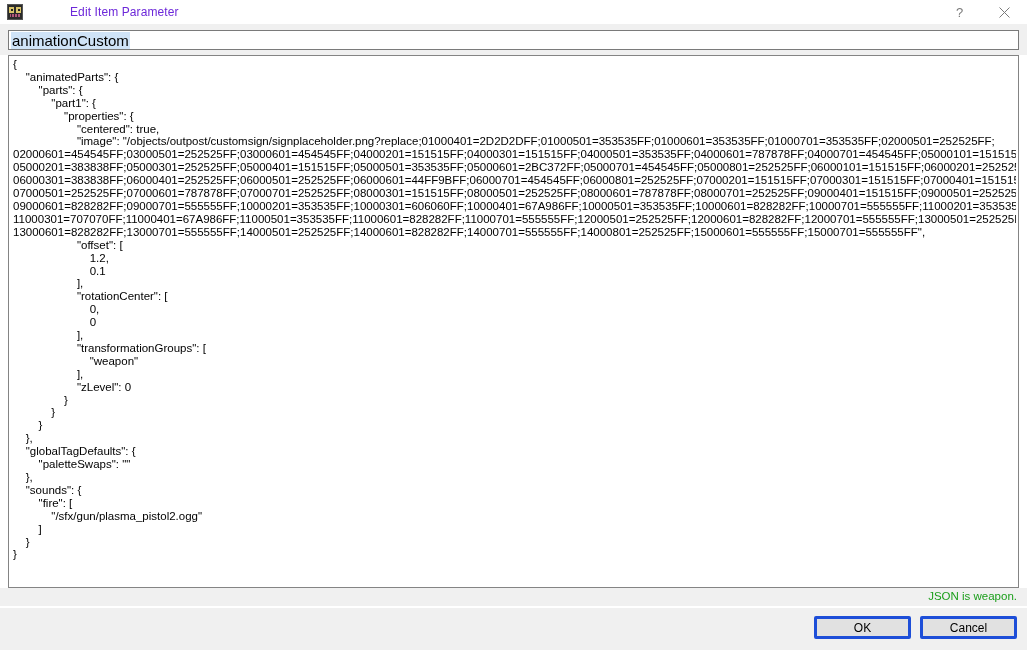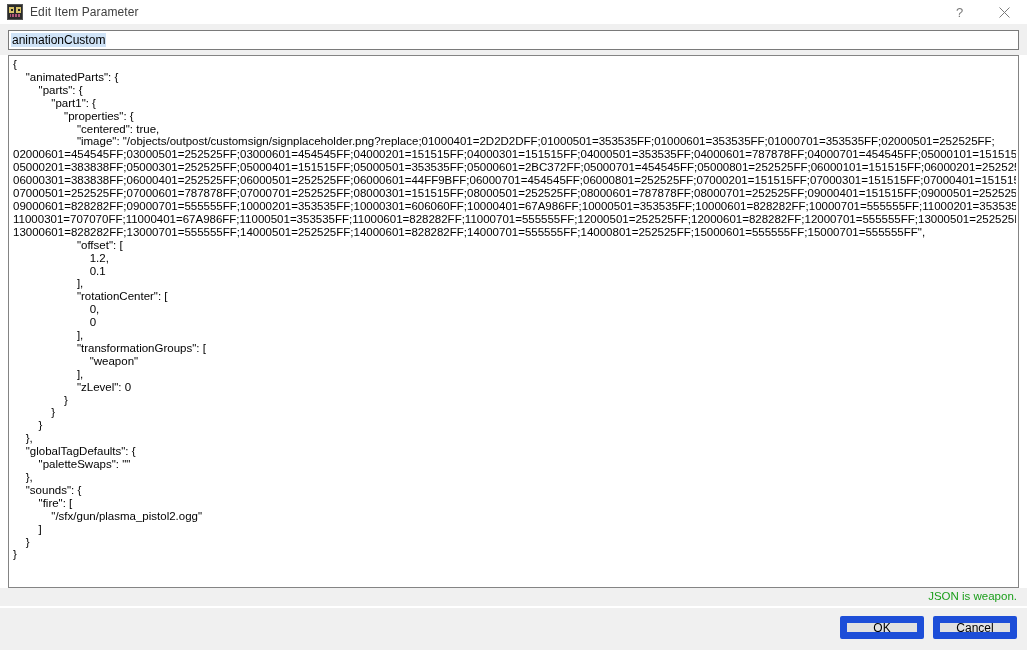--- a/index.html
+++ b/index.html
@@ -35,23 +35,24 @@
     position: relative;
     background: #2b2b2b;
     border: 1px solid #555;
     box-sizing: border-box;
   }
   .titlebar-icon .px {
     position: absolute;
   }
   .titlebar-title {
     font-size: 12px;
-    color: #404040;
+    color: #6d28d9;
     white-space: nowrap;
     letter-spacing: 0.1px;
+    margin-left: 40px;
   }
   .titlebar-buttons {
     position: absolute;
     right: 0;
     top: 0;
     height: 24px;
     display: flex;
     align-items: center;
   }
   .tb-btn {
@@ -76,21 +77,21 @@
     height: 20px;
     background: #ffffff;
     border: 1px solid #7a7a7a;
     display: flex;
     align-items: center;
     padding: 0 2px;
     box-sizing: border-box;
   }
   .namefield .val {
     font-family: "Liberation Sans", sans-serif;
-    font-size: 12px;
+    font-size: 15px;
     background: #cfe3f7;
     color: #000;
     padding: 0 1px;
     white-space: pre;
   }
 
   
   .editor-wrap {
     margin: 0 8px;
     height: 533px;
@@ -137,24 +138,24 @@
     height: 42px;
     background: #f0f0f0;
     display: flex;
     align-items: flex-start;
     justify-content: flex-end;
     padding-right: 10px;
     padding-top: 8px;
     box-sizing: border-box;
   }
   .btn {
-    width: 84px;
+    width: 97px;
     height: 23px;
     background: #e1e1e1;
-    border: 7px solid #1d4ed8;
+    border: 3px solid #1d4ed8;
     border-radius: 2px;
     font-family: "Liberation Sans", sans-serif;
     font-size: 12px;
     color: #000;
     display: flex;
     align-items: center;
     justify-content: center;
     margin-left: 9px;
     box-sizing: border-box;
     user-select: none;

